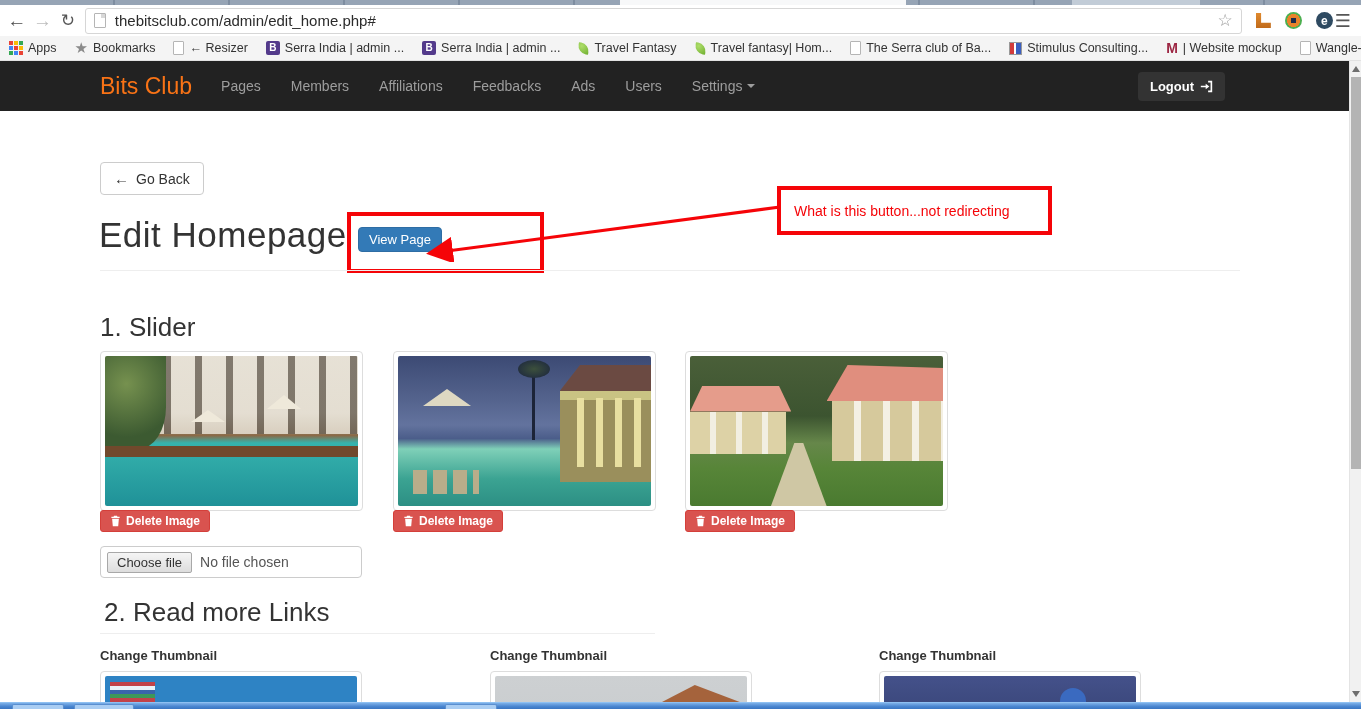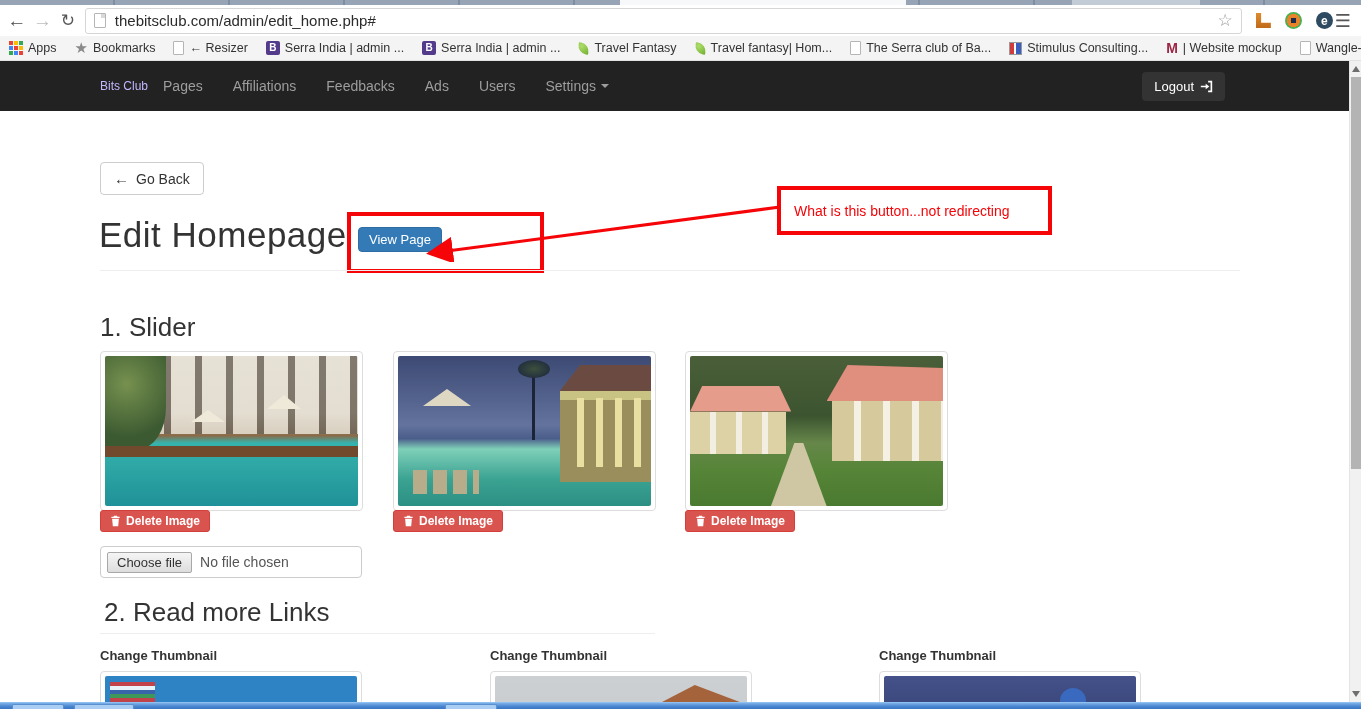--- a/index.html
+++ b/index.html
@@ -43,24 +43,24 @@
   .apps-ic i:nth-child(7){background:#34a853;} .apps-ic i:nth-child(8){background:#4285f4;} .apps-ic i:nth-child(9){background:#e94335;}
   .bm-star { color:#8a8a8a; font-size:15px; }
   .bm-page { width:11px; height:14px; border:1px solid #b5b5b5; border-radius:1px; background:#fff; }
   .b-fav { width:14px; height:14px; background:#533a8b; color:#fff; font-size:10px; font-weight:bold; text-align:center; line-height:14px; border-radius:2px; }
   .leaf-ic { width:11px; height:11px; background:radial-gradient(circle at 30% 30%, #aede6a, #6fae2f); border-radius:0 80% 0 80%; transform:rotate(10deg); }
   .stim-ic { width:13px; height:13px; border:1px solid #999; background:linear-gradient(90deg,#d23b3b 0 4px,#fff 4px 6px,#3a5fc0 6px 13px); }
   .m-fav { color:#9c2542; font-weight:bold; font-size:14px; }
 
   
   .navbar { position:absolute; left:0; top:61px; width:1361px; height:50px; background:#222; display:flex; align-items:center; }
-  .brand { color:#c4b5fd; font-size:12px; margin-left:100px; cursor:pointer; }
+  .brand { color:#f97316; font-size:23px; margin-left:100px; margin-right:14px; cursor:pointer; }
   .nav-item { color:#9d9d9d; font-size:14px; padding:0 15px; line-height:50px; cursor:pointer; display:flex; align-items:center; gap:5px; }
   .caret { width:0; height:0; border-left:4px solid transparent; border-right:4px solid transparent; border-top:4px solid #9d9d9d; display:inline-block; }
-  .logout-btn { margin-left:auto; margin-right:136px; background:#333; color:#fff; font-size:13px; font-weight:normal;
+  .logout-btn { margin-left:auto; margin-right:136px; background:#333; color:#fff; font-size:13px; font-weight:bold;
     padding:7px 12px; border-radius:4px; cursor:pointer; display:flex; align-items:center; gap:6px; }
 
   
   .go-back { position:absolute; left:100px; top:162px; border:1px solid #ccc; border-radius:4px; background:#fff;
     padding:7px 13px; font-size:14px; color:#333; cursor:pointer; display:flex; gap:7px; align-items:center; }
   .gb-arrow { font-weight:bold; font-size:15px; }
   .page-title { position:absolute; left:99px; top:215px; font-size:35px; color:#333; letter-spacing:0.5px; }
   .view-page { position:absolute; left:358px; top:227px; background:#337ab7; border:1px solid #2e6da4; color:#fff;
     font-size:13px; padding:4px 10px; border-radius:4px; cursor:pointer; }
   .annot-rect { position:absolute; left:347px; top:212px; width:197px; height:61px; border:4px solid #f50408; }
@@ -234,20 +234,23 @@
       <span>Wangle-Login</span>
     </div>
   </div>
 
   <div class="navbar">
     <div class="brand">Bits Club</div>
     <div class="nav-item">
         <span>Pages</span>
       </div>
     <div class="nav-item">
+        <span>Members</span>
+      </div>
+    <div class="nav-item">
         <span>Affiliations</span>
       </div>
     <div class="nav-item">
         <span>Feedbacks</span>
       </div>
     <div class="nav-item">
         <span>Ads</span>
       </div>
     <div class="nav-item">
         <span>Users</span>

